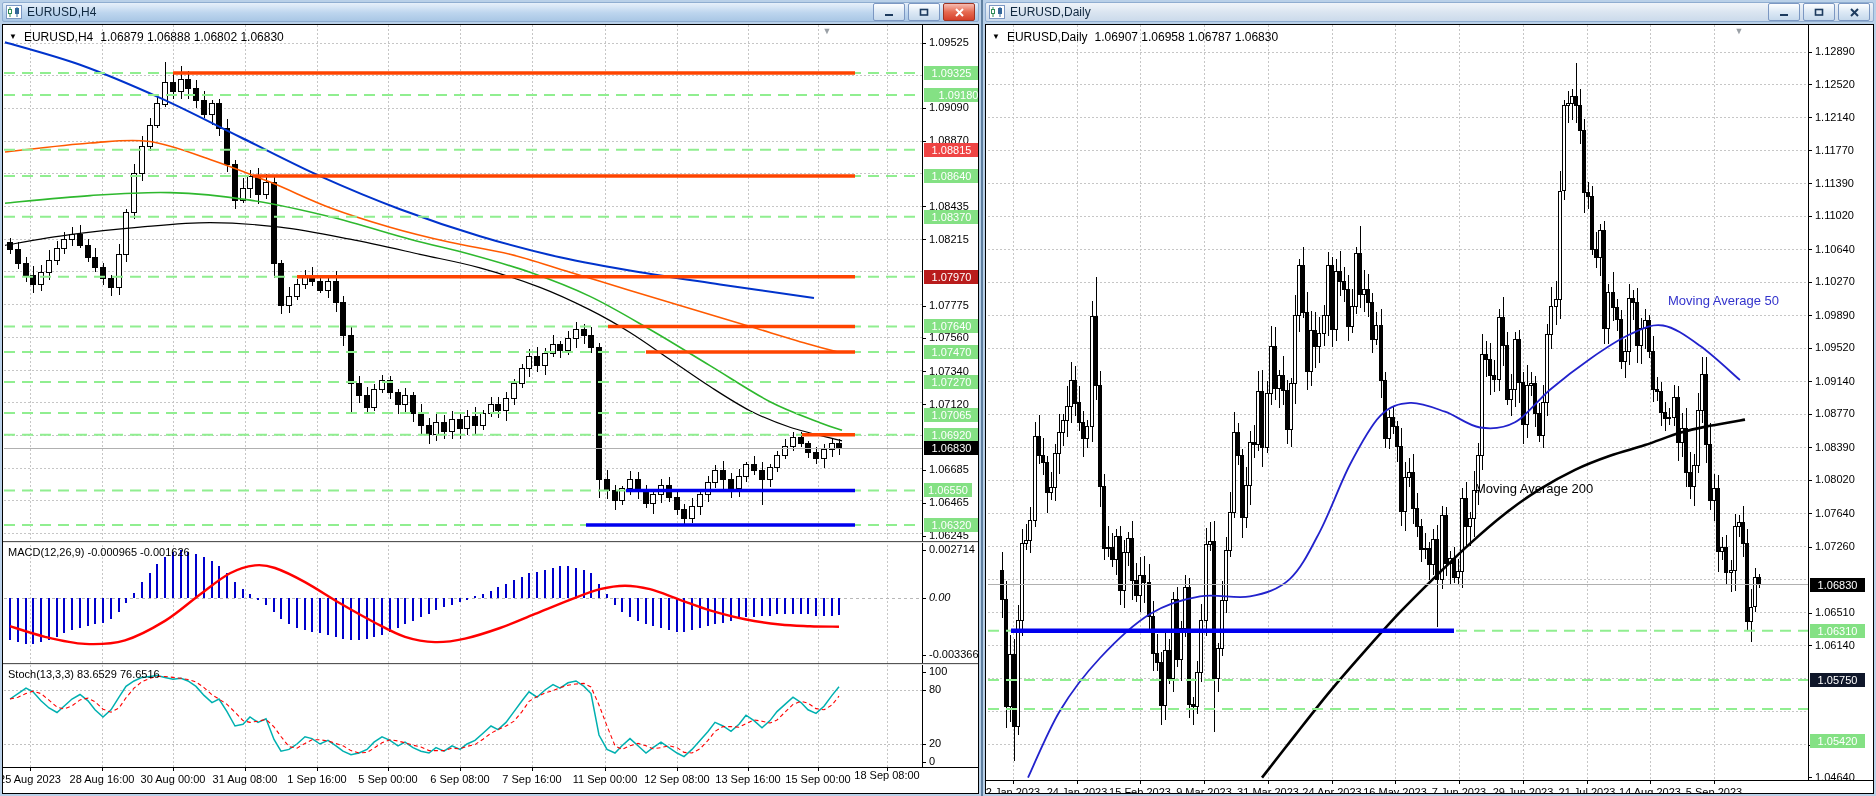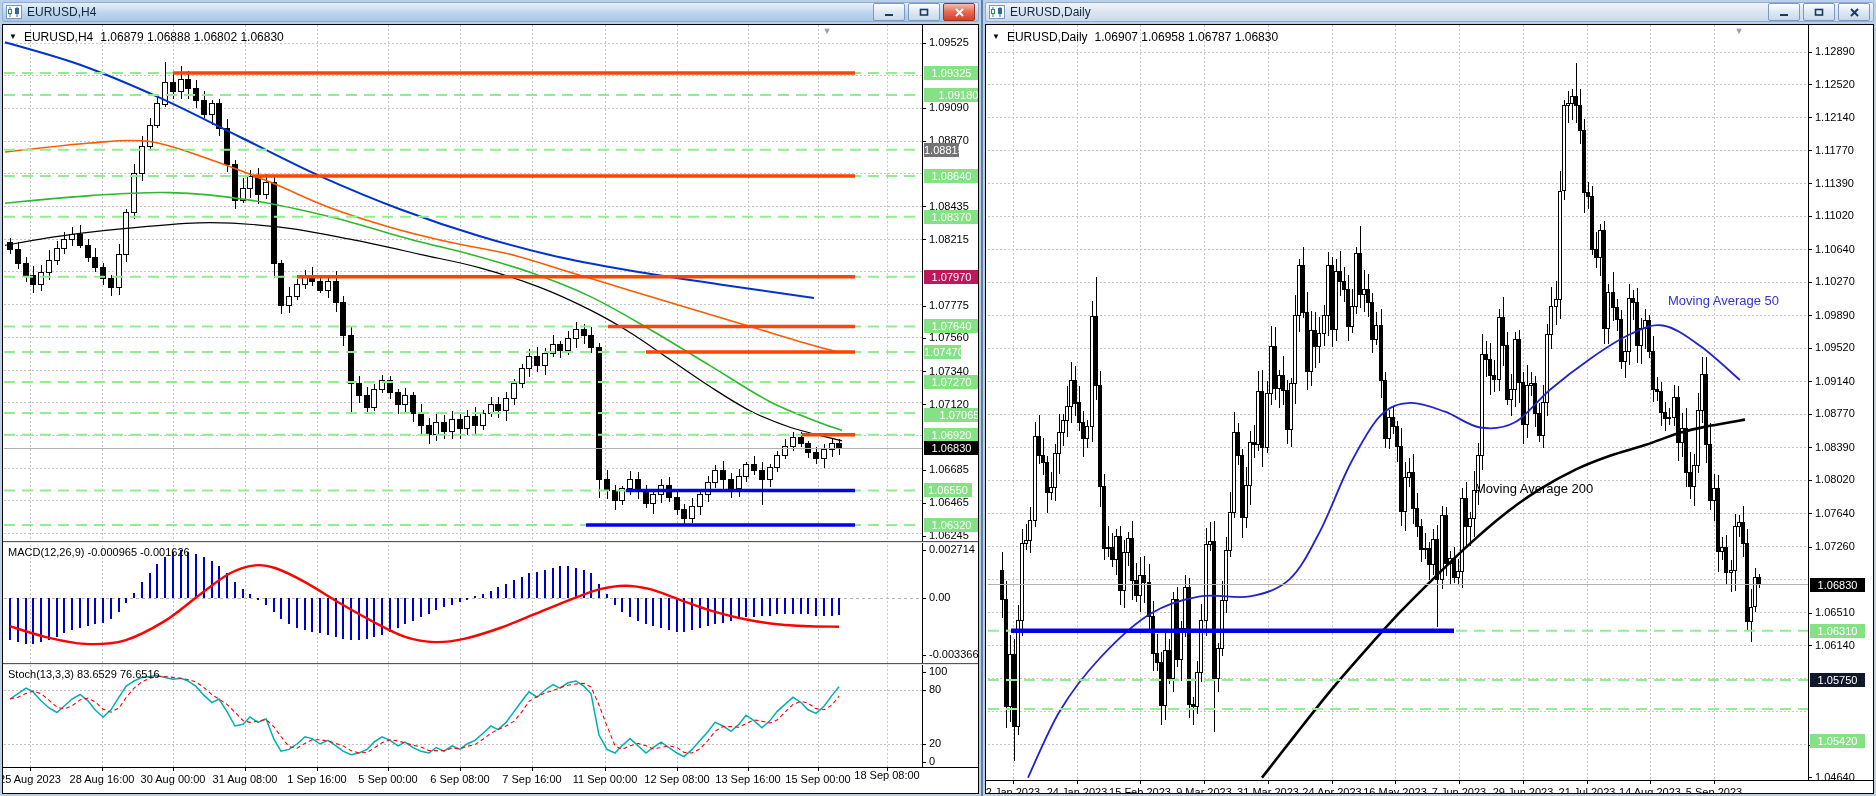--- a/index.html
+++ b/index.html
@@ -511,34 +511,34 @@
         <div class="axis-lbl" style="left: 926px; top: 207.998px;">1.08215</div>
         <div class="axis-lbl" style="left: 926px; top: 274.165px;">1.07775</div>
         <div class="axis-lbl" style="left: 926px; top: 306.497px;">1.07560</div>
         <div class="axis-lbl" style="left: 926px; top: 339.58px;">1.07340</div>
         <div class="axis-lbl" style="left: 926px; top: 372.664px;">1.07120</div>
         <div class="axis-lbl" style="left: 926px; top: 438.079px;">1.06685</div>
         <div class="axis-lbl" style="left: 926px; top: 471.163px;">1.06465</div>
         <div class="axis-lbl" style="left: 926px; top: 504.246px;">1.06245</div>
         <div class="badge" style="left: 921px; top: 41.076px; width: 55px; background: rgb(132, 225, 132);">1.09325</div>
         <div class="badge" style="left: 921px; top: 62.8811px; width: 55px; background: rgb(132, 225, 132); padding-left: 7px;">1.09180</div>
-        <div class="badge" style="left: 921px; top: 117.77px; width: 35px; background: #737373;">1.08815</div>
+        <div class="badge" style="left: 921px; top: 117.77px; width: 55px; background: #ef4444;">1.08815</div>
         <div class="badge" style="left: 921px; top: 144.086px; width: 55px; background: rgb(132, 225, 132);">1.08640</div>
         <div class="badge" style="left: 921px; top: 184.689px; width: 55px; background: rgb(132, 225, 132);">1.08370</div>
-        <div class="badge" style="left: 921px; top: 244.841px; width: 55px; background: #be185d;">1.07970</div>
+        <div class="badge" style="left: 921px; top: 244.841px; width: 55px; background: #b91c1c;">1.07970</div>
         <div class="badge" style="left: 921px; top: 294.466px; width: 55px; background: rgb(132, 225, 132);">1.07640</div>
-        <div class="badge" style="left: 921px; top: 320.031px; width: 37px; background: rgb(132, 225, 132);">1.07470</div>
+        <div class="badge" style="left: 921px; top: 320.031px; width: 55px; background: rgb(132, 225, 132);">1.07470</div>
         <div class="badge" style="left: 921px; top: 350.107px; width: 55px; background: rgb(132, 225, 132);">1.07270</div>
-        <div class="badge" style="left: 921px; top: 383px; width: 55px; background: rgb(132, 225, 132); padding-left: 8px;">1.07065</div>
+        <div class="badge" style="left: 921px; top: 383px; width: 55px; background: rgb(132, 225, 132);">1.07065</div>
         <div class="badge" style="left: 921px; top: 402.74px; width: 55px; background: rgb(132, 225, 132);">1.06920</div>
         <div class="badge" style="left: 921px; top: 458.38px; width: 48px; background: rgb(132, 225, 132);">1.06550</div>
         <div class="badge" style="left: 921px; top: 492.968px; width: 55px; background: rgb(132, 225, 132);">1.06320</div>
         <div class="badge" style="left: 921px; top: 416.274px; width: 55px; background: rgb(0, 0, 0);">1.06830</div>
         <div class="axis-lbl" style="left: 926px; top: 518px;">0.002714</div>
-        <div class="axis-lbl" style="left: 926px; top: 566px;">0.00</div>
+        <div class="axis-lbl" style="left: 926px; top: 566px; font-style: italic;">0.00</div>
         <div class="axis-lbl" style="left: 926px; top: 623px;">-0.003366</div>
         <div class="axis-lbl" style="left: 926px; top: 640px;">100</div>
         <div class="axis-lbl" style="left: 926px; top: 658px;">80</div>
         <div class="axis-lbl" style="left: 926px; top: 712px;">20</div>
         <div class="axis-lbl" style="left: 926px; top: 730px;">0</div>
         <div class="date-lbl" style="left: 27px; top: 748px;">25 Aug 2023</div>
         <div class="date-lbl" style="left: 99px; top: 748px;">28 Aug 16:00</div>
         <div class="date-lbl" style="left: 170px; top: 748px;">30 Aug 00:00</div>
         <div class="date-lbl" style="left: 242px; top: 748px;">31 Aug 08:00</div>
         <div class="date-lbl" style="left: 314px; top: 748px;">1 Sep 16:00</div>

